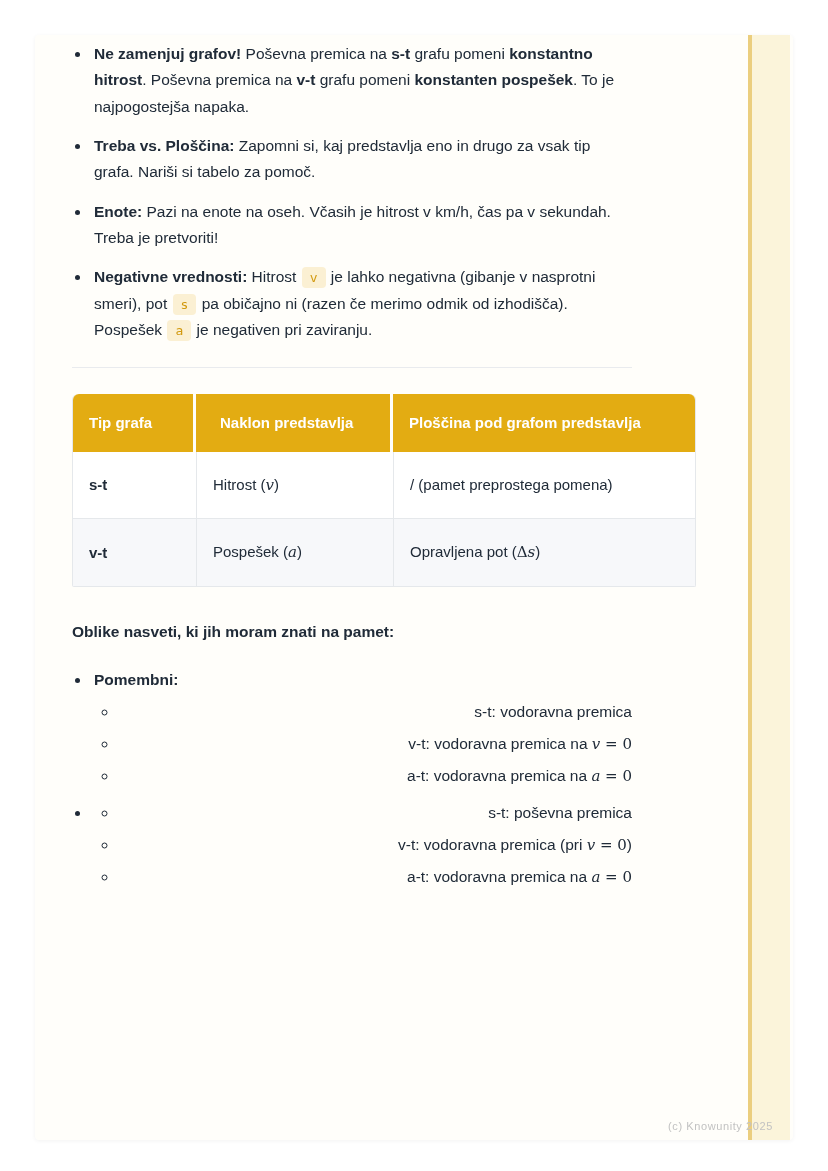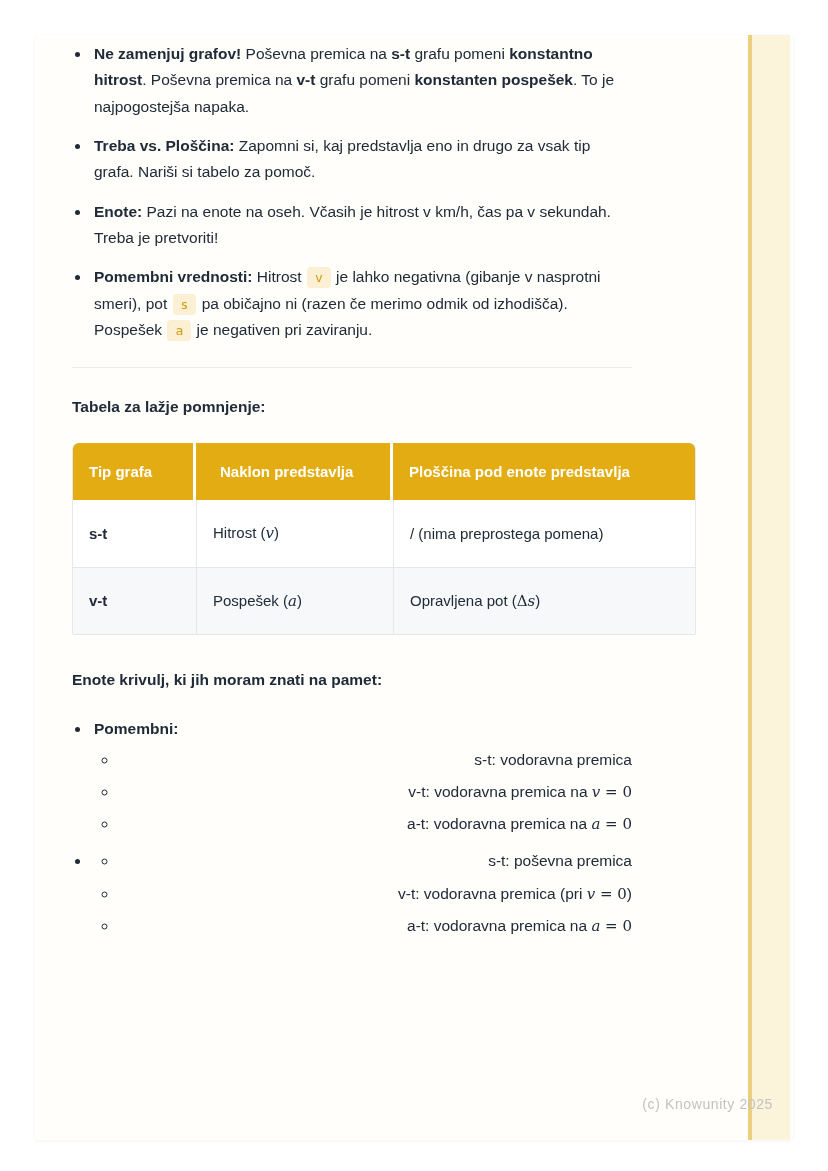--- a/index.html
+++ b/index.html
@@ -105,69 +105,68 @@
   ul.shapes > li{margin:0 0 12px 0;padding-left:3px;}
   ul.shapes > li > strong{display:inline-block;margin-bottom:4px;}
   ul.sub{
     margin:2px 0 0 0;padding:0 0 0 24px;
     list-style:circle;
     font-weight:400;
     text-align:right;
   }
   ul.sub > li{margin:0 0 8px 0;padding-left:2px;line-height:1.55;}
   .watermark{
-    position:absolute;right:20px;bottom:28px;z-index:3;
-    font-size:14px;letter-spacing:0.6px;
+    position:absolute;right:20px;bottom:8px;z-index:3;
+    font-size:11px;letter-spacing:0.6px;
     color:var(--watermark-text);
   }
 </style>
 </head>
 <body>
 
 <div class="page">
   <div class="stripe-band"></div>
   <div class="stripe-line"></div>
 
   <div class="content">
 
     <ul class="bullets" id="tips-list">
         <li><strong>Ne zamenjuj grafov!</strong> Poševna premica na <strong>s-t</strong> grafu pomeni <strong>konstantno hitrost</strong>. Poševna premica na <strong>v-t</strong> grafu pomeni <strong>konstanten pospešek</strong>. To je najpogostejša napaka.</li>
         <li><strong>Treba vs. Ploščina:</strong> Zapomni si, kaj predstavlja eno in drugo za vsak tip grafa. Nariši si tabelo za pomoč.</li>
         <li><strong>Enote:</strong> Pazi na enote na oseh. Včasih je hitrost v km/h, čas pa v sekundah. Treba je pretvoriti!</li>
-        <li><strong>Pomembni vrednosti:</strong> Hitrost <span class="chip">v</span> je lahko negativna (gibanje v nasprotni smeri), pot <span class="chip">s</span> pa običajno ni (razen če merimo odmik od izhodišča). Pospešek <span class="chip">a</span> je negativen pri zaviranju.</li>
+        <li><strong>Negativne vrednosti:</strong> Hitrost <span class="chip">v</span> je lahko negativna (gibanje v nasprotni smeri), pot <span class="chip">s</span> pa običajno ni (razen če merimo odmik od izhodišča). Pospešek <span class="chip">a</span> je negativen pri zaviranju.</li>
       </ul>
 
     <hr class="divider">
 
 
-    <p class="bold-intro">Tabela za lažje pomnjenje:</p>
 
     <table class="summary">
       <thead>
         <tr id="table-head-row">
             <th class="col-tip">Tip grafa</th>
             <th class="col-naklon">Naklon predstavlja</th>
-            <th class="col-ploscina">Ploščina pod enote predstavlja</th>
+            <th class="col-ploscina">Ploščina pod grafom predstavlja</th>
           </tr>
       </thead>
       <tbody id="table-body">
           <tr>
             <td><strong>s-t</strong></td>
             <td>Hitrost (<span class="mi">v</span>)</td>
-            <td>/ (nima preprostega pomena)</td>
+            <td>/ (pamet preprostega pomena)</td>
           </tr>
           <tr>
             <td><strong>v-t</strong></td>
             <td>Pospešek (<span class="mi">a</span>)</td>
             <td>Opravljena pot (<span class="mn">Δ</span><span class="mi">s</span>)</td>
           </tr>
         </tbody>
     </table>
 
-    <p class="bold-intro">Enote krivulj, ki jih moram znati na pamet:</p>
+    <p class="bold-intro">Oblike nasveti, ki jih moram znati na pamet:</p>
 
     <ul class="shapes" id="shapes-list">
         <li><strong>Pomembni:</strong><ul class="sub">
             <li>s-t: vodoravna premica</li>
             <li>v-t: vodoravna premica na <span class="mi">v</span><span class="mn"> = 0</span></li>
             <li>a-t: vodoravna premica na <span class="mi">a</span><span class="mn"> = 0</span></li>
           </ul></li>
         <li><ul class="sub">
             <li>s-t: poševna premica</li>
             <li>v-t: vodoravna premica (pri <span class="mi">v</span><span class="mn"> = 0</span>)</li>

